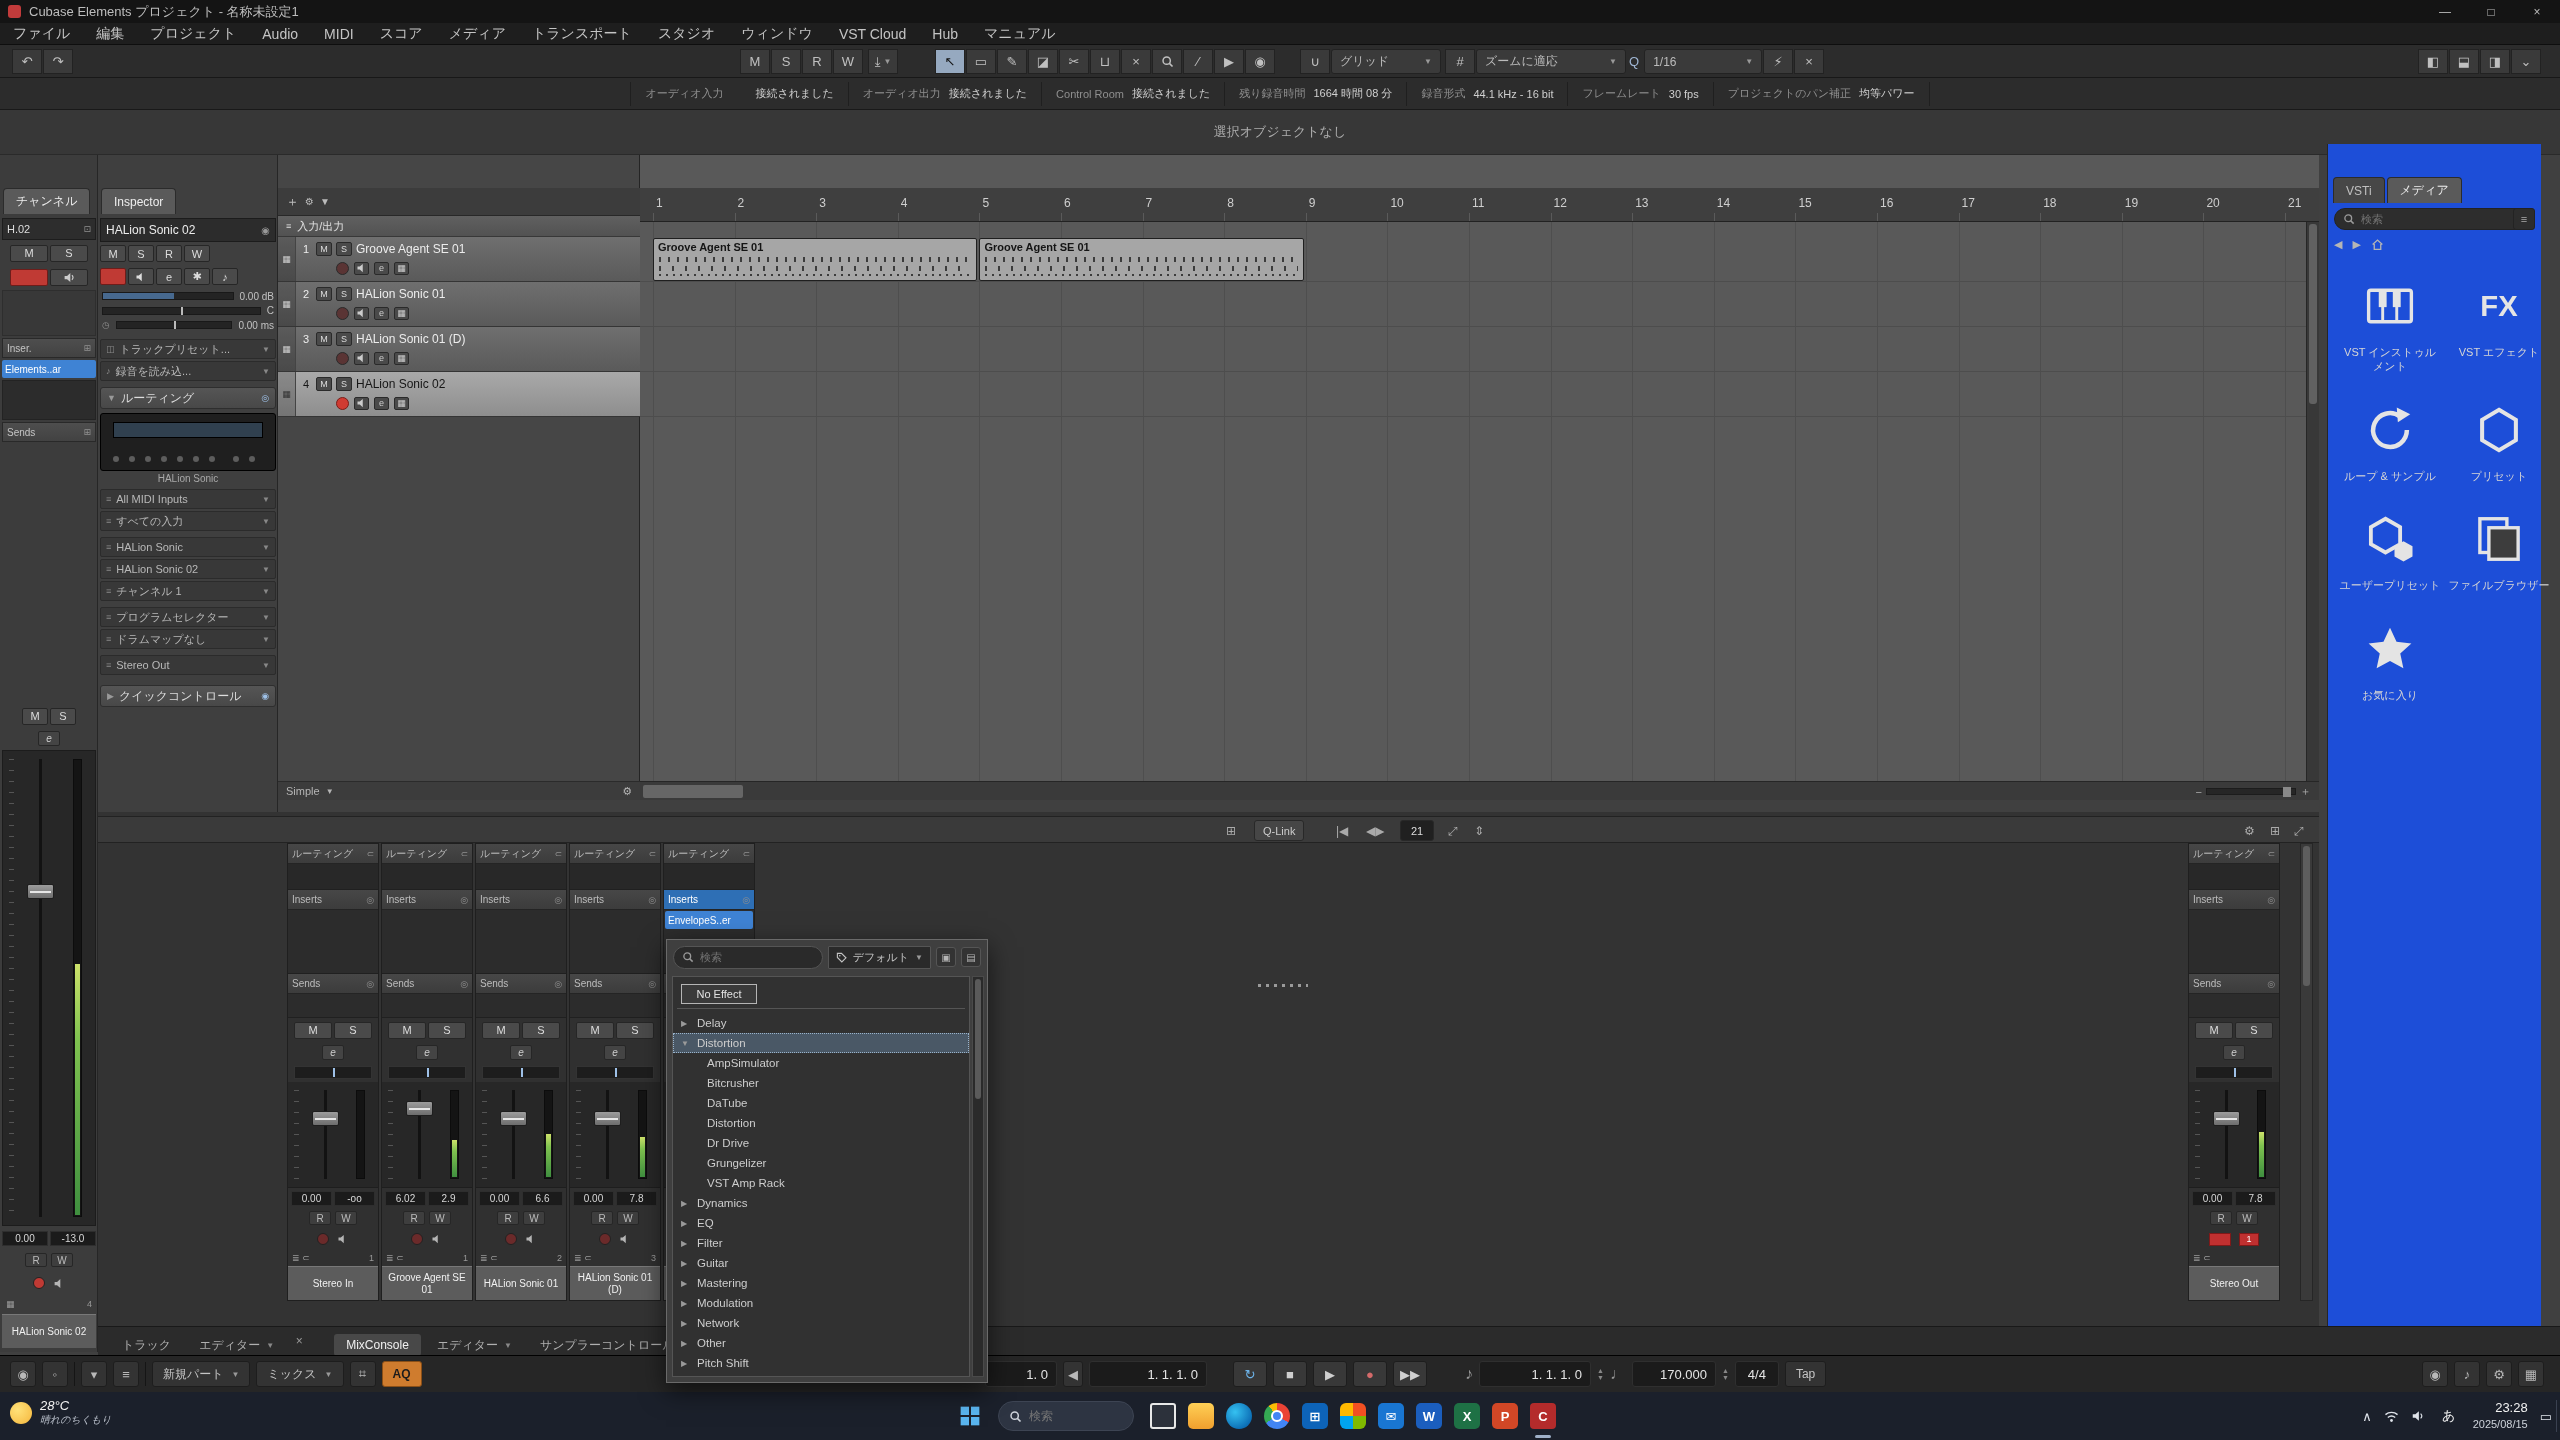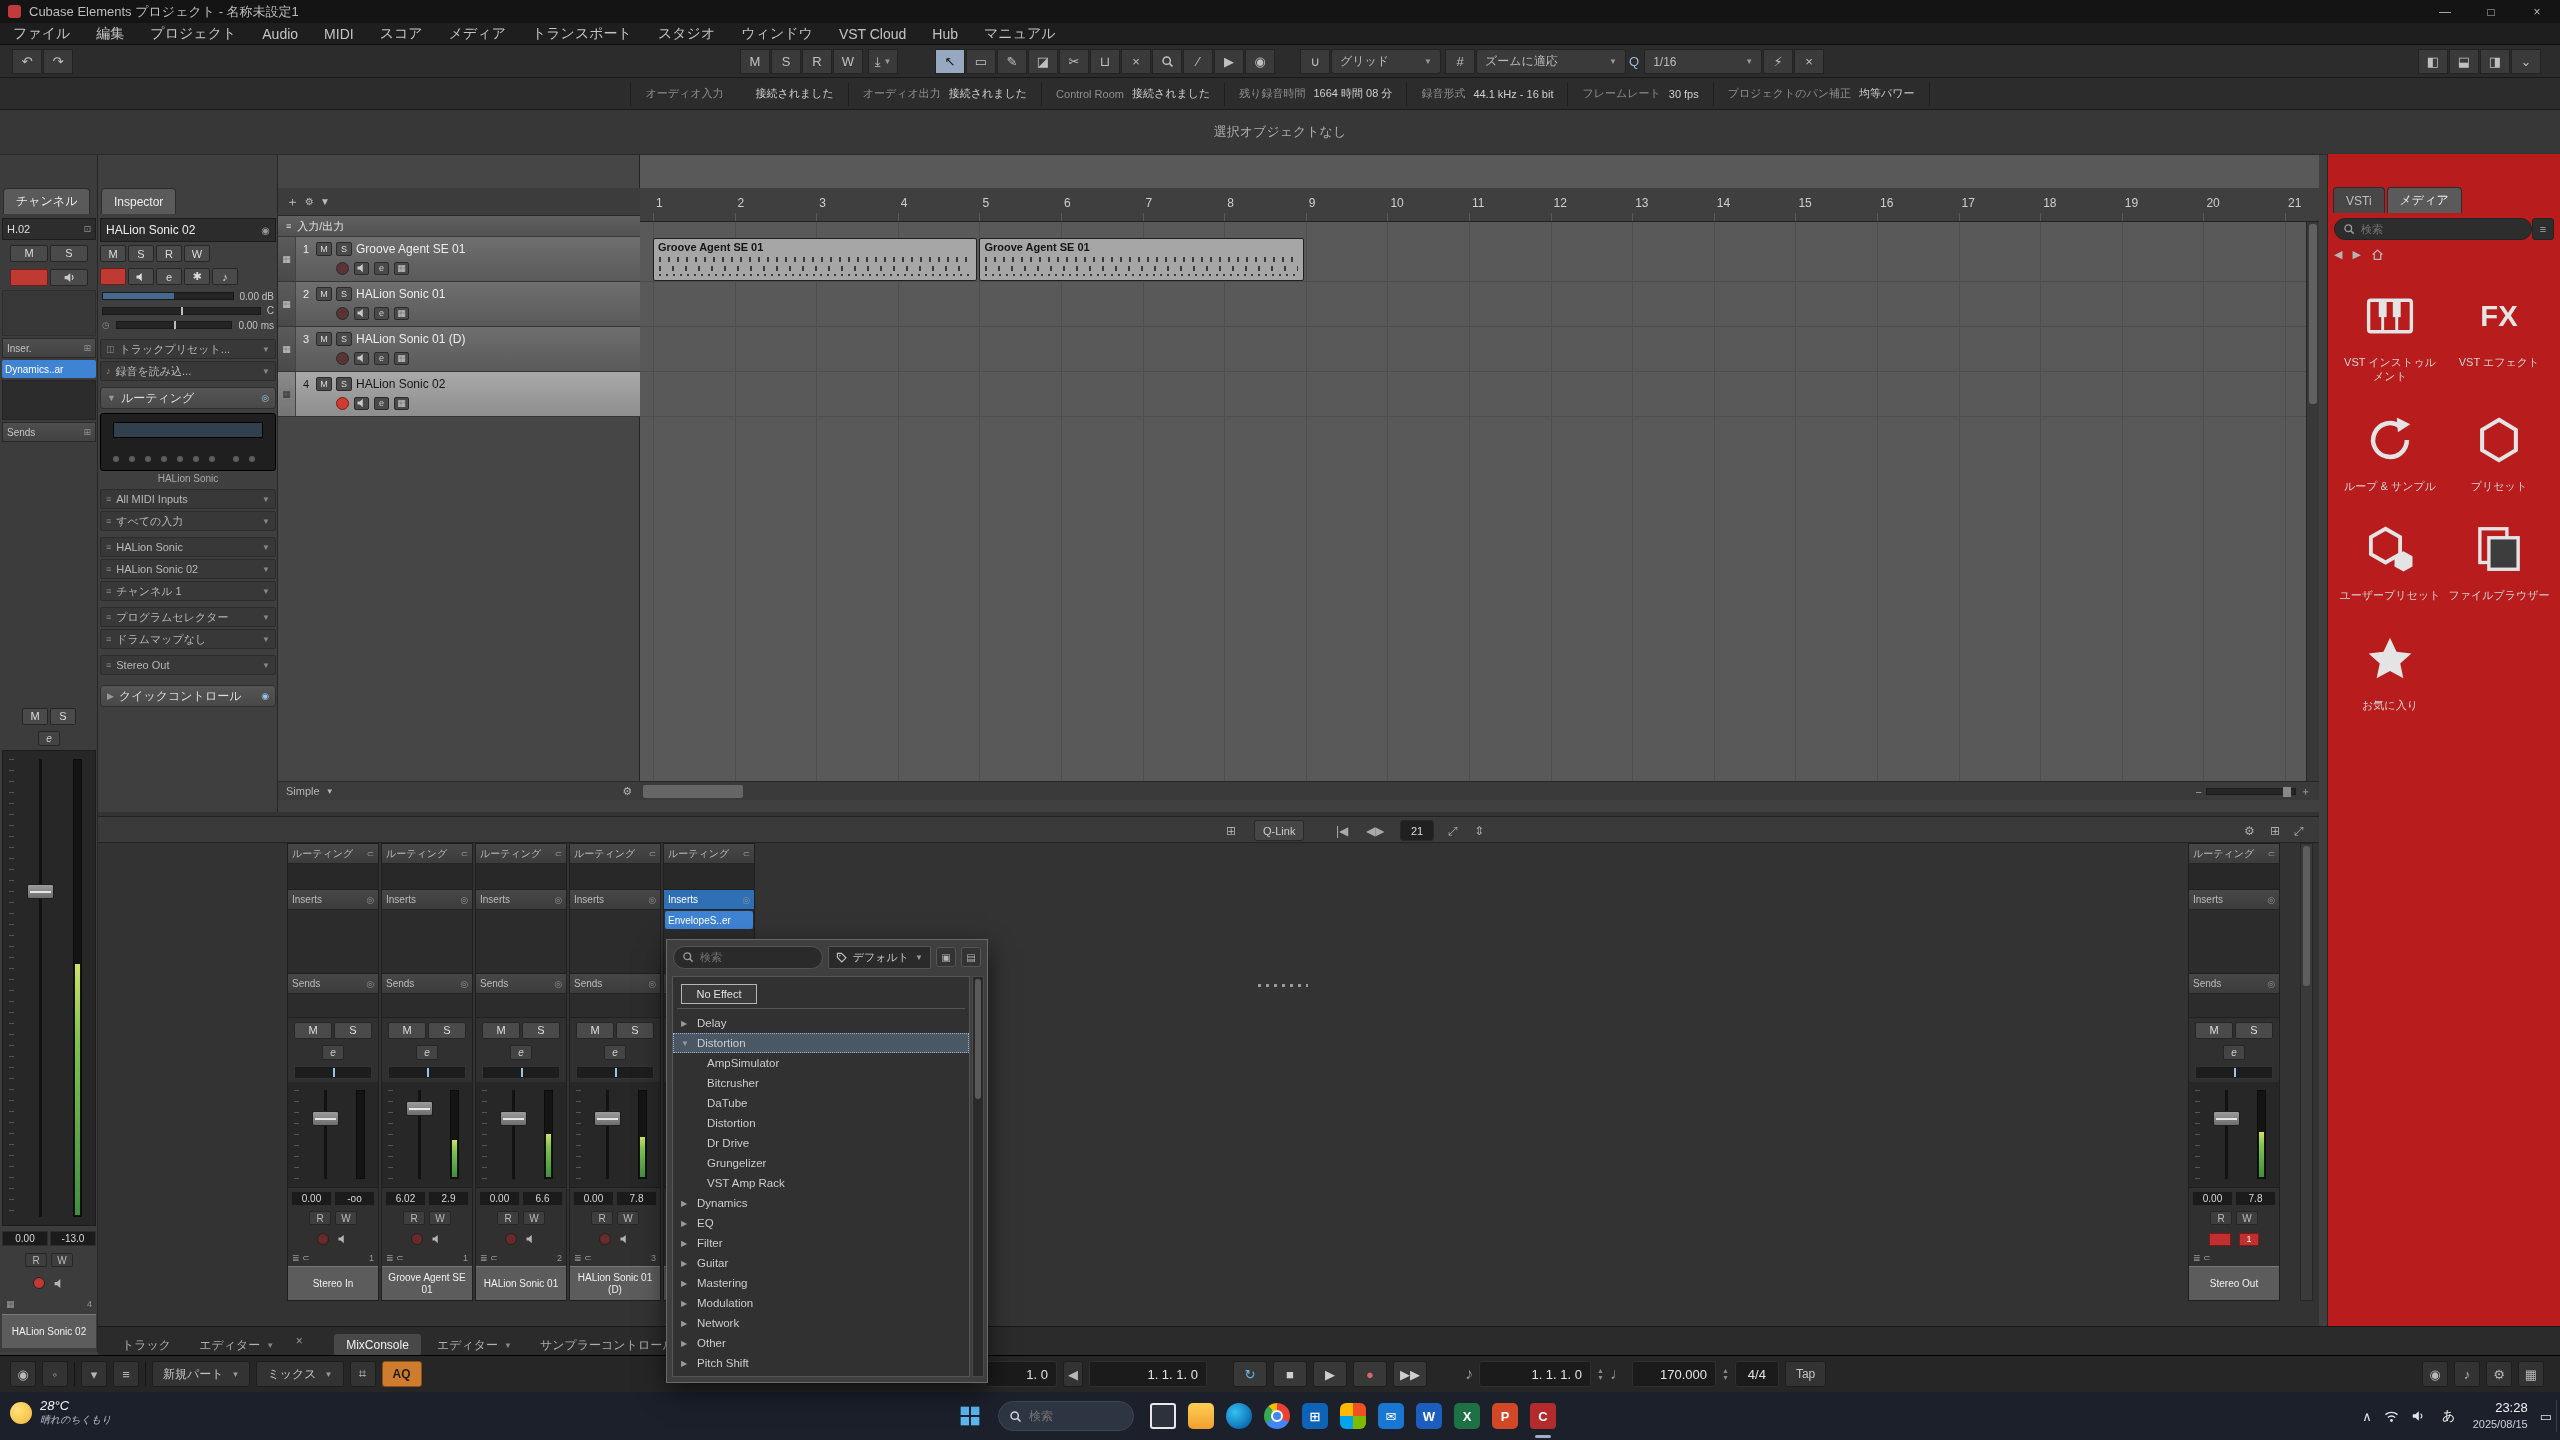--- a/index.html
+++ b/index.html
@@ -164,21 +164,21 @@
 #vscroll{position:absolute;right:0;top:67px;width:13px;height:559px;background:#383838;border-left:1px solid #262626;}
 #vscroll .thumb{position:absolute;left:2px;right:2px;top:2px;height:180px;background:#616161;border-radius:3px;}
 #hscroll{position:absolute;left:0;bottom:0;width:1679px;height:19px;background:#3a3a3a;border-top:1px solid #262626;
  display:flex;align-items:center;}
 #hscroll .thumb{position:absolute;left:3px;top:3px;width:100px;height:13px;background:#666;border-radius:2px;}
 .zoomer{position:absolute;right:8px;top:2px;display:flex;align-items:center;gap:4px;font-size:11px;color:#aaa;}
 .zoomer .ztrack{width:90px;height:7px;background:#262626;border:1px solid #1c1c1c;position:relative;}
 .zoomer .zthumb{position:absolute;right:4px;top:-2px;width:8px;height:10px;background:#888;}
 
 
-#media-rack{position:absolute;left:2327px;top:154px;width:233px;height:1197px;background:#b91c1c;border-left:1px solid #262626;}
+#media-rack{position:absolute;left:2327px;top:144px;width:214px;height:1197px;background:#1d4ed8;border-left:1px solid #262626;}
 #media-tabs{position:absolute;top:33px;left:5px;display:flex;gap:2px;}
 .m-search{position:absolute;left:6px;top:64px;width:198px;height:22px;background:#2d2d2d;border:1px solid #232323;
  border-radius:11px;display:flex;align-items:center;gap:6px;padding:0 8px;color:#9a9a9a;}
 .m-search input{flex:1;background:transparent;border:none;outline:none;color:#ccc;font-size:11px;width:100px;
  font-family:inherit;}
 .m-listbtn{position:absolute;right:6px;top:64px;width:22px;height:22px;background:#2d2d2d;border:1px solid #232323;
  border-radius:3px;display:flex;align-items:center;justify-content:center;color:#aaa;font-size:11px;}
 .m-nav{position:absolute;left:6px;top:94px;display:flex;gap:10px;color:#b5b5b5;font-size:11px;align-items:center;}
 #media-tiles{position:absolute;left:10px;top:130px;width:213px;display:grid;grid-template-columns:repeat(2,103px);
  gap:24px 6px;justify-content:center;}
@@ -464,21 +464,21 @@
               <path d="M2 6h3l4-3.5v11L5 10H2z" fill="currentColor"></path>
               <path d="M11 5.2a4 4 0 0 1 0 5.6" stroke="currentColor" fill="none" stroke-width="1.3"></path>
             </svg>
         </div>
       </div>
       <div class="cz-spacer1"></div>
       <div class="cz-sec">
         <span>Inser.</span>
           <span class="shc">⊞</span>
         </div>
-      <div class="slot-active">Dynamics..ar</div>
+      <div class="slot-active">Elements..ar</div>
       <div class="cz-slots"></div>
       <div class="cz-sec">
         <span>Sends</span>
           <span class="shc">⊞</span>
         </div>
       <div class="cz-flex"></div>
       <div class="cz-row" style="height:20px;">
         <div class="ms-btn" style="width:26px;">M</div>
         <div class="ms-btn" style="width:26px;">S</div>
       </div>

